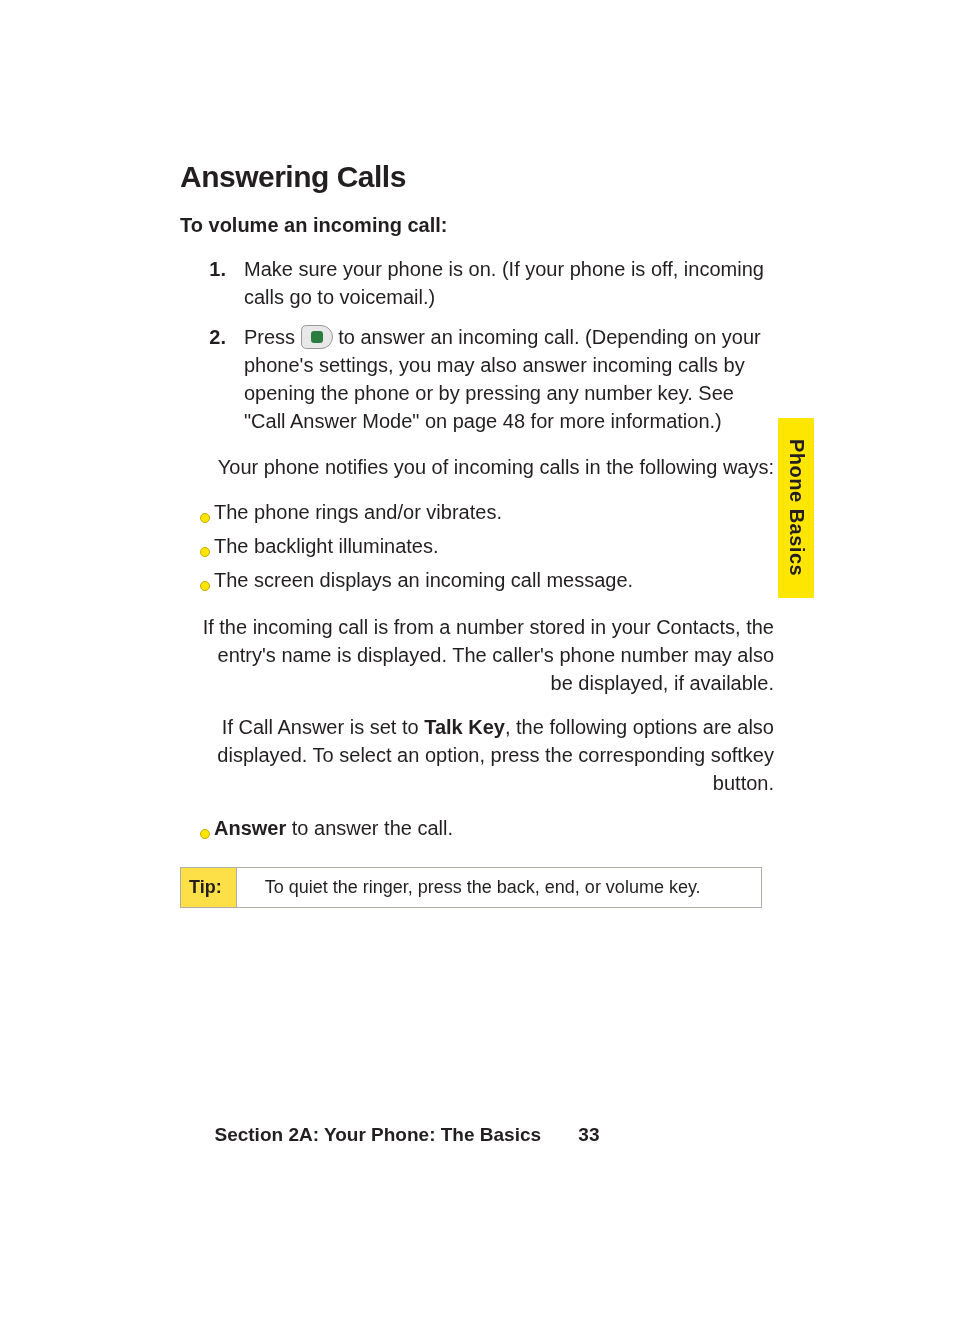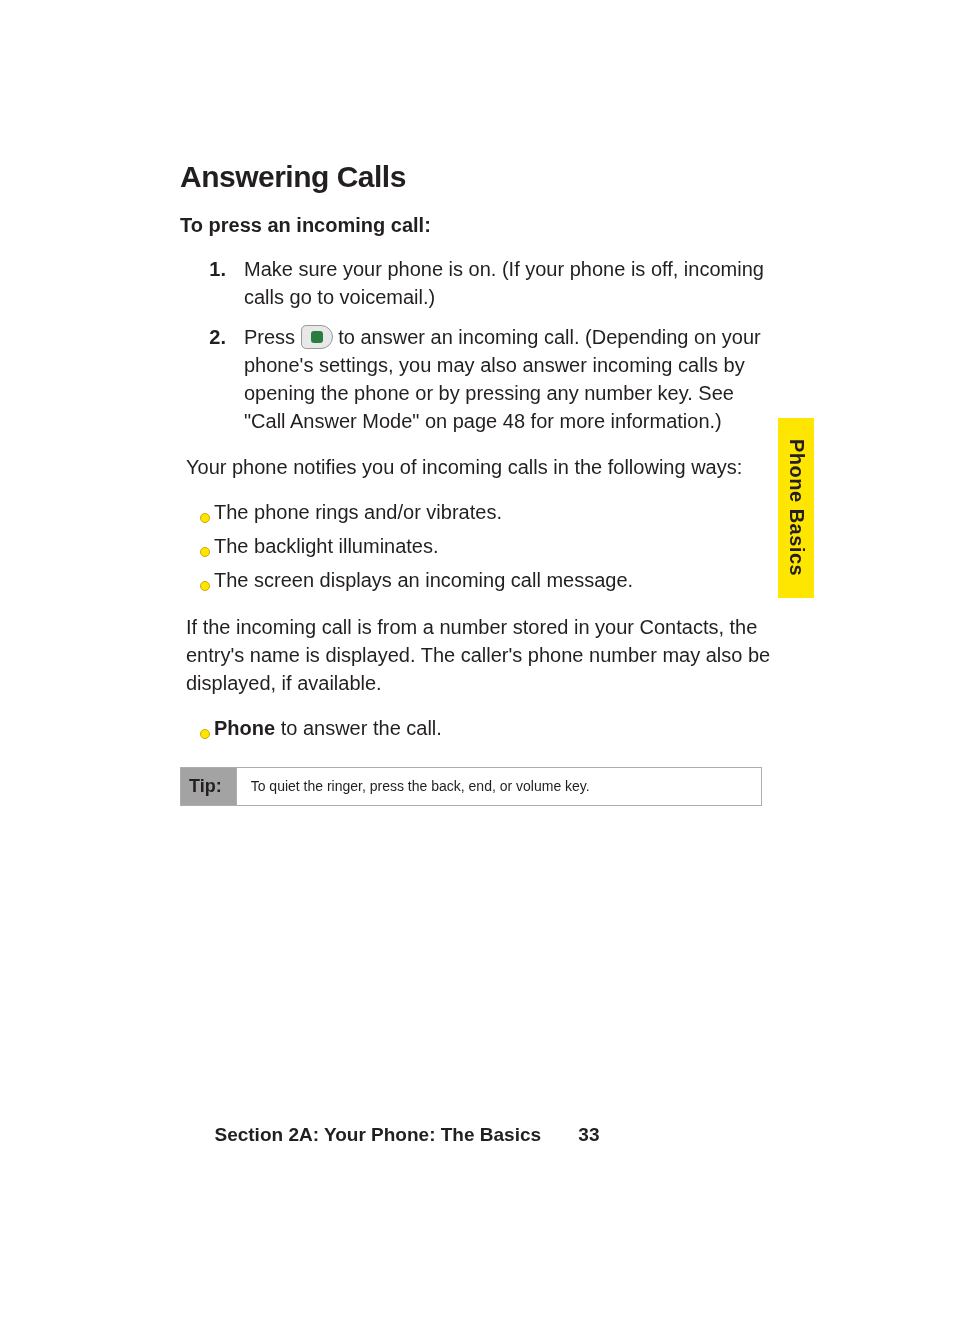--- a/index.html
+++ b/index.html
@@ -68,21 +68,22 @@
     text-align: right;
     flex-shrink: 0;
     padding-left: 22px;
   }
   .li-body {
     flex: 1;
   }
   .body-text {
     font-size: 20px;
     line-height: 1.4;
-    margin: 0 0 16px 6px;
+    margin: 0 0 16px 12px;
+    text-align: right;
   }
   ul.bulleted {
     list-style: none;
     margin: 0 0 18px 0;
     padding: 0;
   }
   ul.bulleted > li {
     display: flex;
     gap: 4px;
     font-size: 20px;
@@ -110,31 +111,31 @@
     flex: 1;
   }
   .tip-box {
     display: flex;
     align-items: stretch;
     border: 1px solid #b0aca6;
     margin-top: 24px;
     width: 580px;
   }
   .tip-label {
-    background: #a3a3a3;
+    background: #fde047;
     font-weight: 700;
     font-size: 18px;
     padding: 8px 14px 8px 8px;
     display: flex;
     align-items: center;
     border-right: 1px solid #b0aca6;
   }
   .tip-content {
-    font-size: 14px;
-    padding: 8px 14px;
+    font-size: 18px;
+    padding: 8px 28px;
     display: flex;
     align-items: center;
     flex: 1;
     line-height: 1.3;
   }
   .talk-key-icon {
     display: inline-flex;
     vertical-align: middle;
     width: 30px;
     height: 22px;
@@ -174,21 +175,21 @@
 <body>
 
 <div class="page">
 
   <div class="side-tab">
     <span class="side-tab-text">Phone Basics</span>
   </div>
 
   <h1 class="heading">Answering Calls</h1>
 
-  <p class="subhead">To press an incoming call:</p>
+  <p class="subhead">To volume an incoming call:</p>
 
   <ol class="numbered">
     <li>
       <span class="num-marker">1.</span>
       <span class="li-body">Make sure your phone is on. (If your phone is off, incoming calls go to voicemail.)</span>
     </li>
     <li>
       <span class="num-marker">2.</span>
       <span class="li-body">
         <span>Press </span>
@@ -210,26 +211,29 @@
       <span class="bullet-body">The backlight illuminates.</span>
     </li>
     <li>
       <span class="bullet-dot"></span>
       <span class="bullet-body">The screen displays an incoming call message.</span>
     </li>
   </ul>
 
   <p class="body-text">If the incoming call is from a number stored in your Contacts, the entry's name is displayed. The caller's phone number may also be displayed, if available.</p>
 
+  <p class="body-text">
+    <span>If Call Answer is set to </span><b>Talk Key</b><span>, the following options are also displayed. To select an option, press the corresponding softkey button.</span>
+  </p>
 
   <ul class="bulleted">
     <li>
       <span class="bullet-dot"></span>
       <span class="bullet-body">
-        <b>Phone</b><span> to answer the call.</span>
+        <b>Answer</b><span> to answer the call.</span>
       </span>
     </li>
   </ul>
 
   <div class="tip-box">
     <div class="tip-label">Tip:</div>
     <div class="tip-content">To quiet the ringer, press the back, end, or volume key.</div>
   </div>
 
   <div class="footer">

